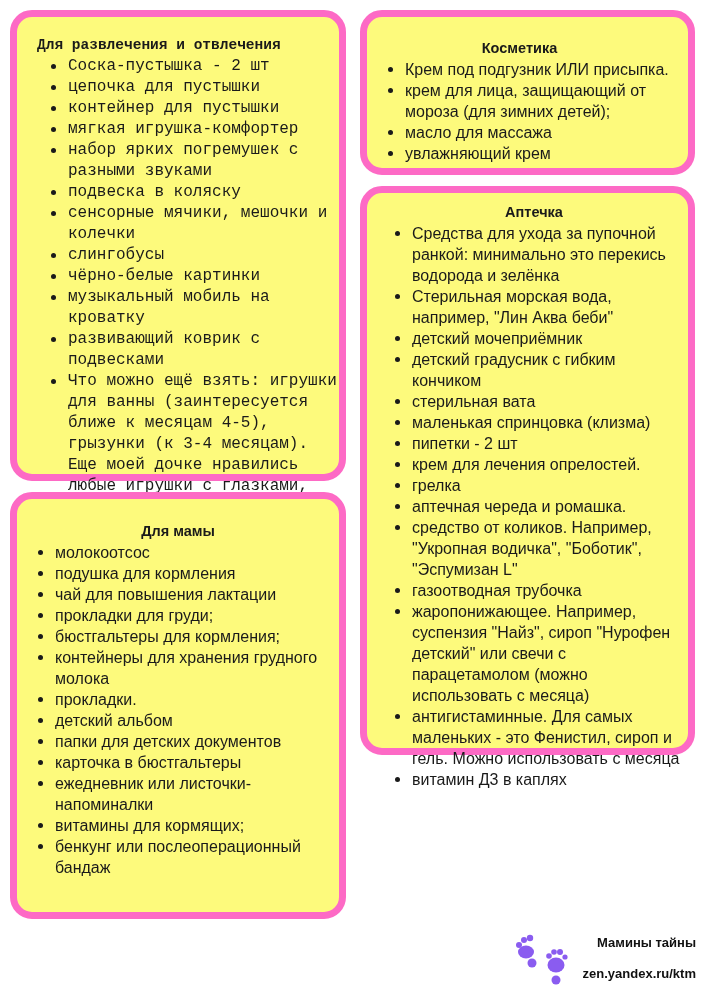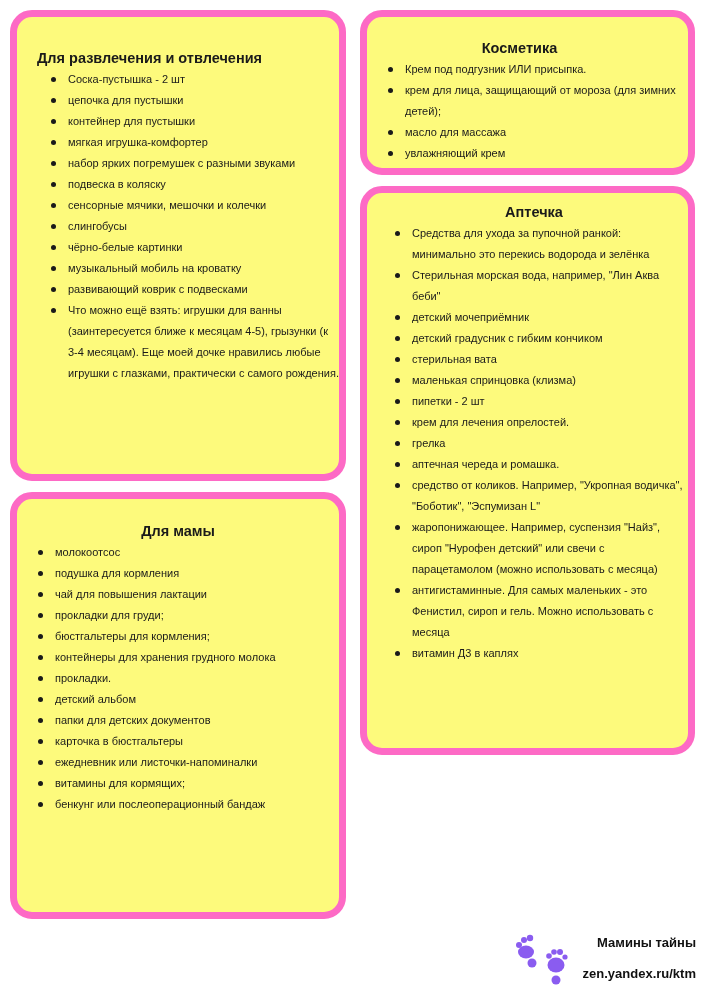--- a/index.html
+++ b/index.html
@@ -2,24 +2,24 @@
 <html><head>
 <meta charset="utf-8">
 <style>
   html, body { margin:0; padding:0; background:#ffffff; }
   body { width:707px; height:1000px; position:relative; overflow:hidden;
          font-family:"Liberation Sans", sans-serif; color:#1a1a1a; }
   .box { position:absolute; box-sizing:border-box; background:#fdfa7c;
          border:7px solid #fd6ac5; border-radius:22px; }
   .box h2 { margin:0; font-size:14.5px; font-weight:bold; line-height:21px; }
   .box ul { margin:0; padding:0; list-style:none; }
-  .box li { position:relative; font-size:11px; line-height:21px; padding-left:19px; }
+  .box li { position:relative; font-size:16px; line-height:21px; padding-left:19px; }
   .box li::before { content:""; position:absolute; left:2px; top:8px; width:5px; height:5px;
                     border-radius:50%; background:#1a1a1a; }
-  #b1 { left:10px; top:10px; width:336px; height:471px; padding:31px 0 0 20px; }
+  #b1 { left:10px; top:10px; width:336px; height:471px; padding:18px 0 0 20px;font-family:Liberation Mono, monospace; }
   #b1 h2 { text-align:left; }
   #b1 ul { padding-left:12px; }
   #b2 { left:10px; top:492px; width:336px; height:427px; padding:22px 0 0 16px; }
   #b2 h2 { text-align:center; padding-right:16px; }
   #b2 ul { padding-left:3px; }
   #b3 { left:360px; top:10px; width:335px; height:165px; padding:21px 0 0 0; }
   #b3 h2 { text-align:center; padding-right:16px; }
   #b3 ul { padding-left:19px; }
   #b4 { left:360px; top:186px; width:335px; height:569px; padding:9px 0 0 19px; }
   #b4 h2 { text-align:center; padding-right:6px; }
@@ -86,20 +86,21 @@
     <li>Стерильная морская вода, например, "Лин Аква беби"</li>
     <li>детский мочеприёмник</li>
     <li>детский градусник с гибким кончиком</li>
     <li>стерильная вата</li>
     <li>маленькая спринцовка (клизма)</li>
     <li>пипетки - 2 шт</li>
     <li>крем для лечения опрелостей.</li>
     <li>грелка</li>
     <li>аптечная череда и ромашка.</li>
     <li>средство от коликов. Например, "Укропная водичка", "Боботик", "Эспумизан L"</li>
+    <li>газоотводная трубочка</li>
     <li>жаропонижающее. Например, суспензия "Найз", сироп "Нурофен детский" или свечи с парацетамолом (можно использовать с месяца)</li>
     <li>антигистаминные. Для самых маленьких - это Фенистил, сироп и гель. Можно использовать с месяца</li>
     <li>витамин Д3 в каплях</li>
   </ul>
 </div>
 
 <div class="brand">
   <svg class="paw" width="62" height="52" viewBox="0 0 62 52" style="left:0;top:4px;">
     <g fill="#8a5cf0">
       <circle cx="7" cy="11" r="3"></circle>

